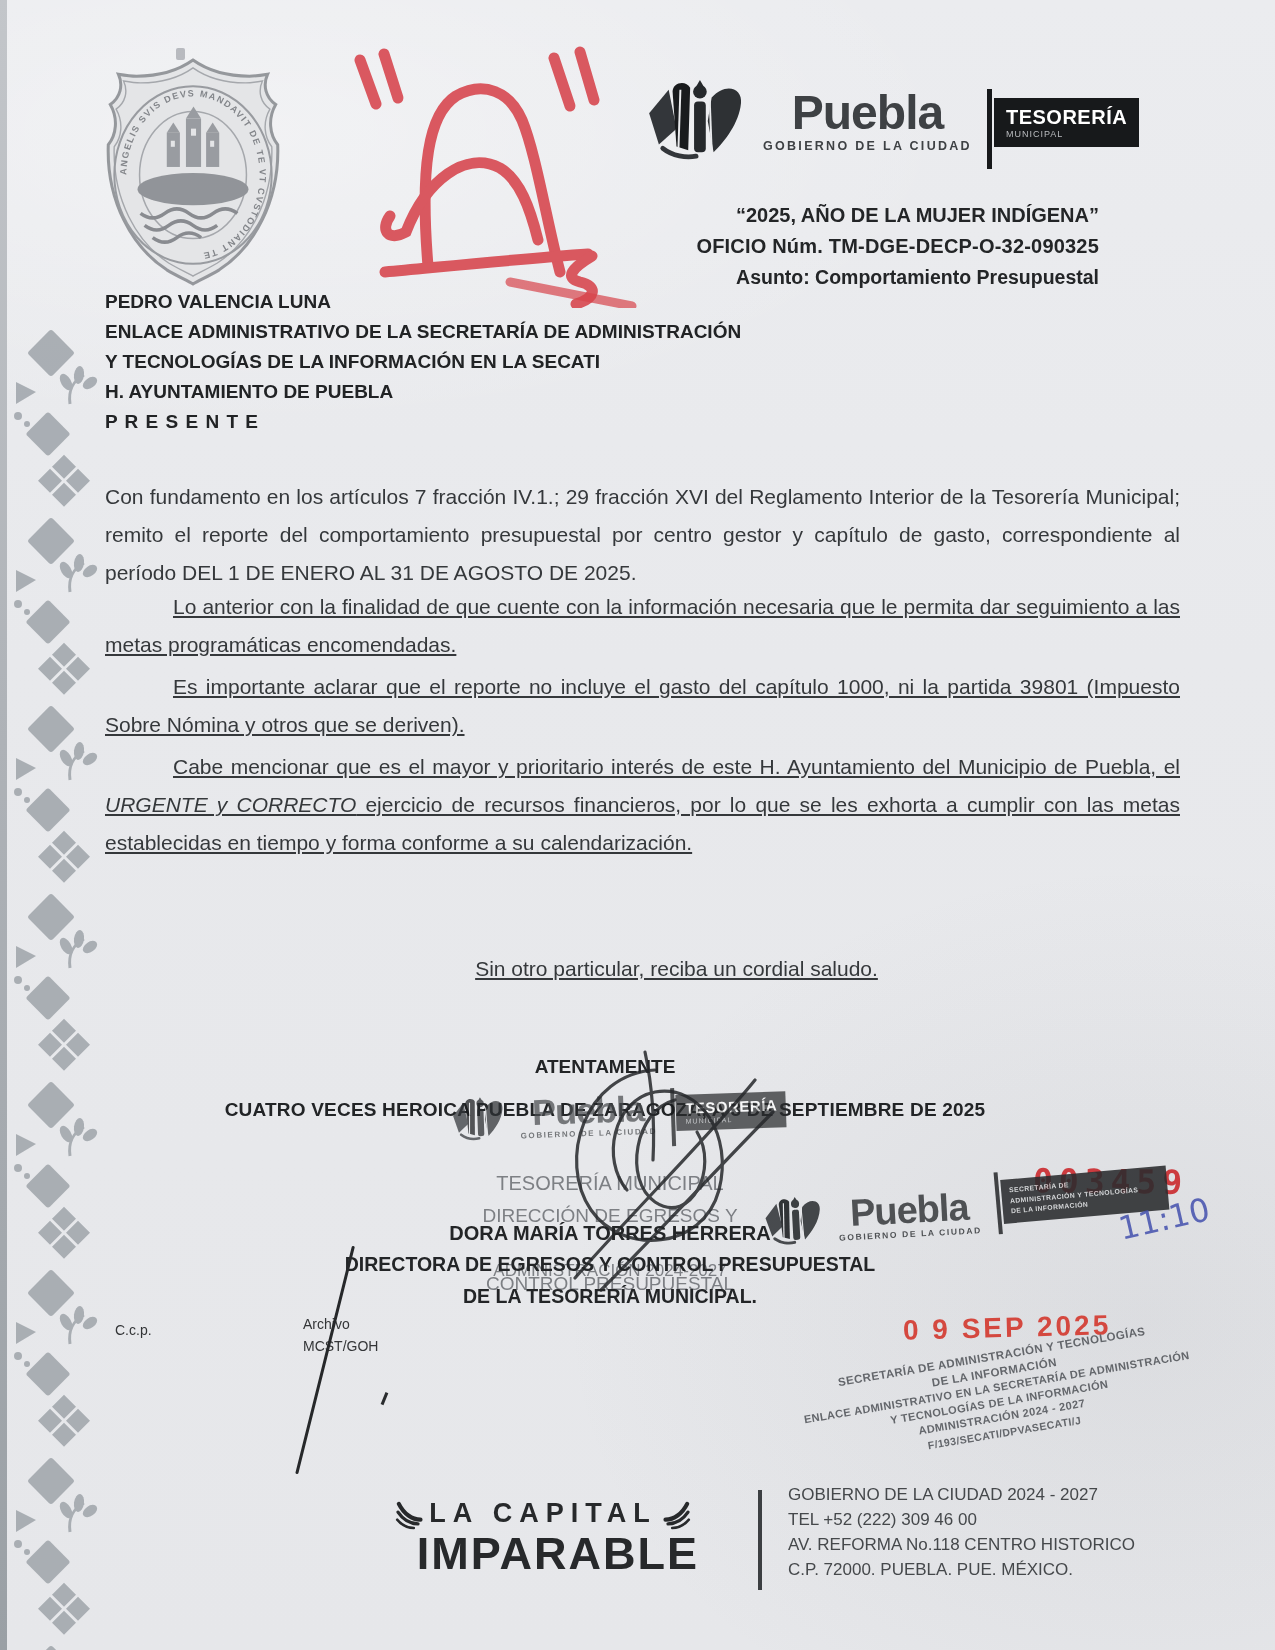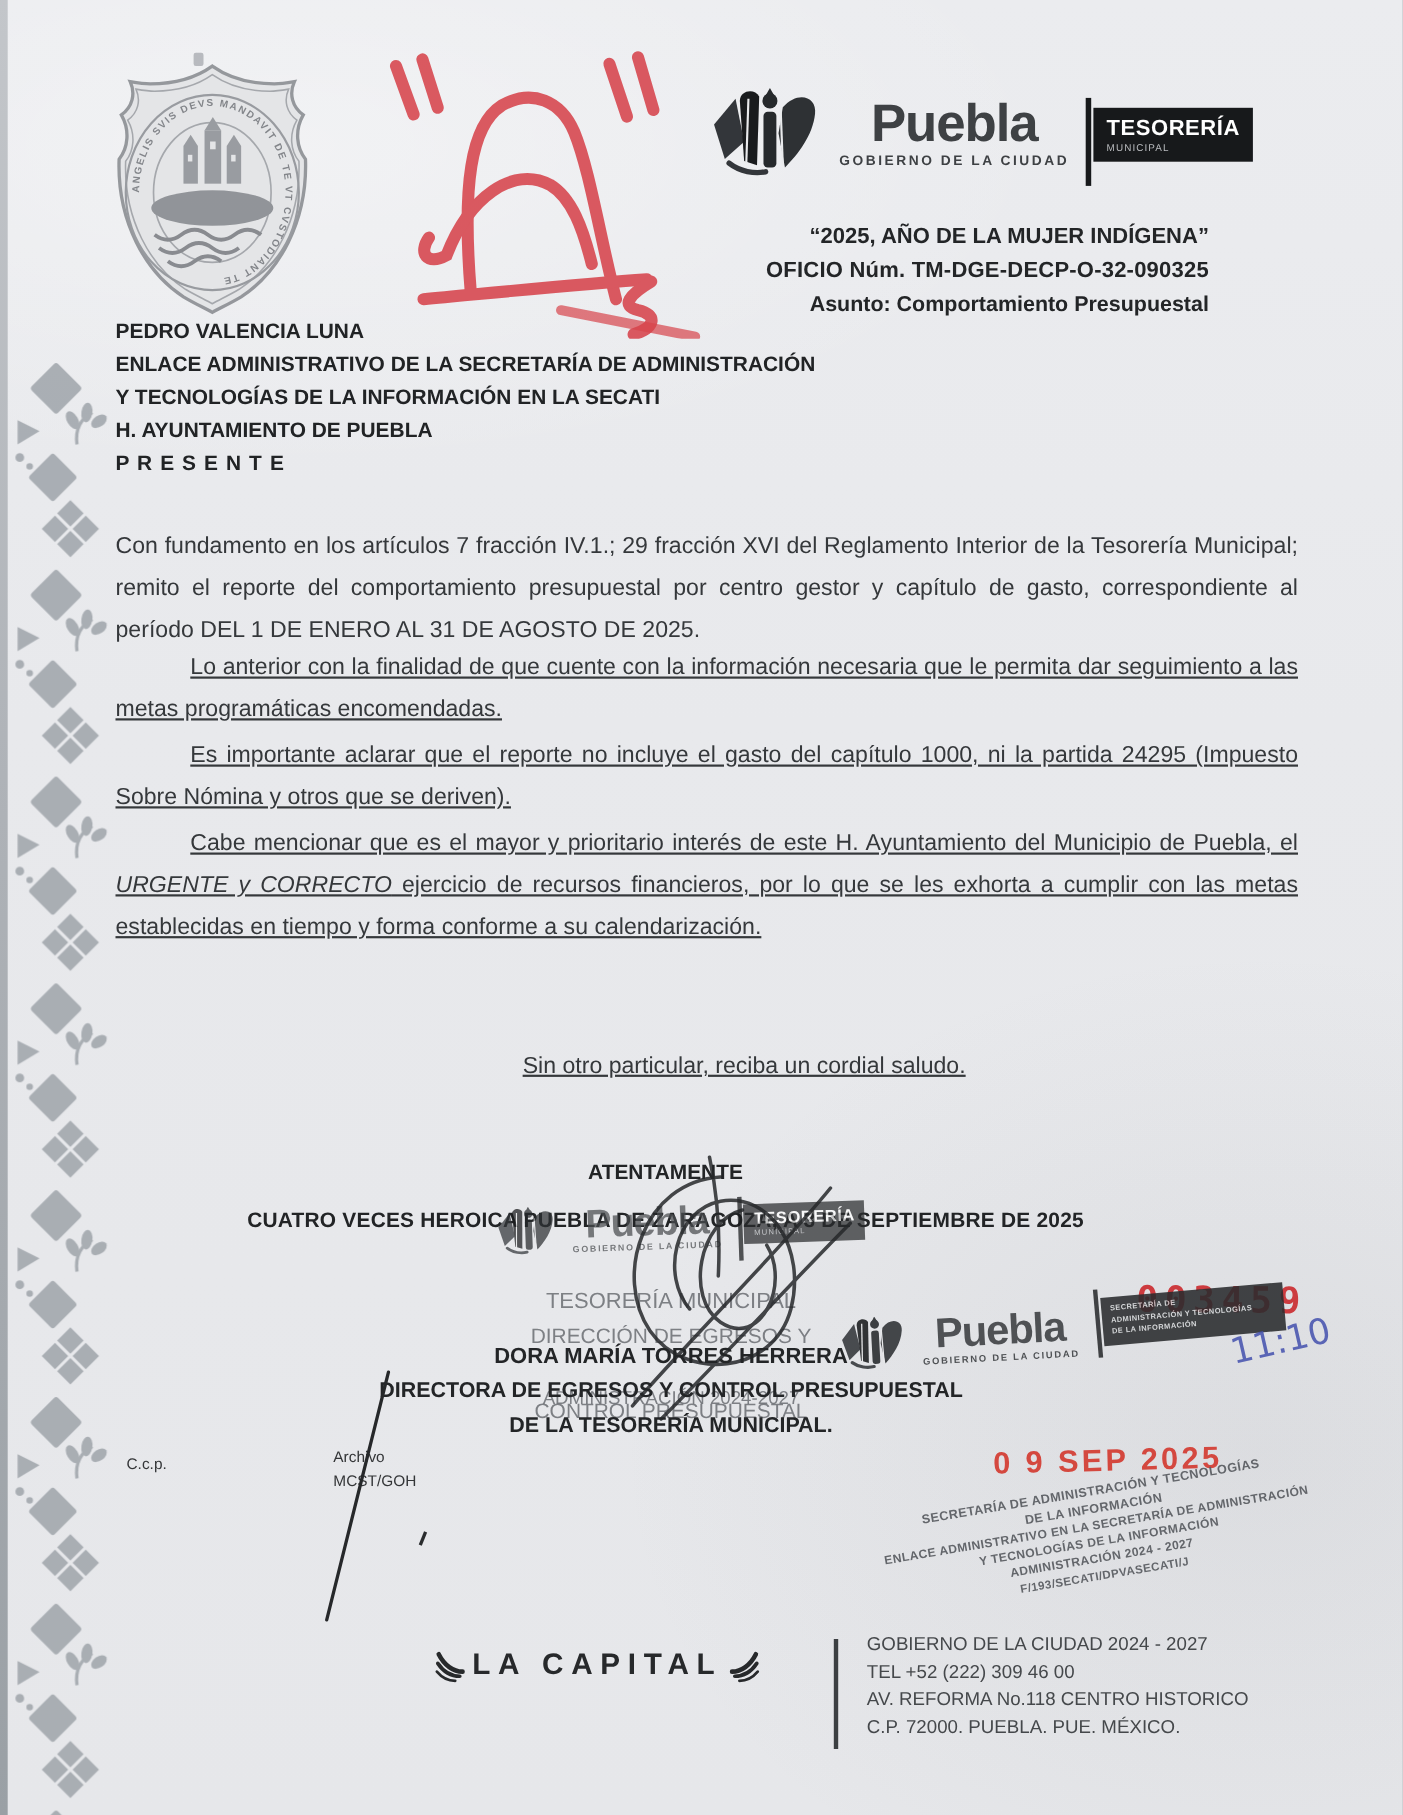--- a/index.html
+++ b/index.html
@@ -225,21 +225,21 @@
   <div class="abs recipient">
     <div>PEDRO VALENCIA LUNA</div>
     <div>ENLACE ADMINISTRATIVO DE LA SECRETARÍA DE ADMINISTRACIÓN</div>
     <div>Y TECNOLOGÍAS DE LA INFORMACIÓN EN LA SECATI</div>
     <div>H. AYUNTAMIENTO DE PUEBLA</div>
     <div class="sp">P R E S E N T E</div>
   </div>
 
   <div class="abs para" style="top:478px">Con fundamento en los artículos 7 fracción IV.1.; 29 fracción XVI del Reglamento Interior de la Tesorería Municipal; remito el reporte del comportamiento presupuestal por centro gestor y capítulo de gasto, correspondiente al período DEL 1 DE ENERO AL 31 DE AGOSTO DE 2025.</div>
   <div class="abs para ind" style="top:588px">Lo anterior con la finalidad de que cuente con la información necesaria que le permita dar seguimiento a las metas programáticas encomendadas.</div>
-  <div class="abs para ind" style="top:668px">Es importante aclarar que el reporte no incluye el gasto del capítulo 1000, ni la partida 24295 (Impuesto Sobre Nómina y otros que se deriven).</div>
+  <div class="abs para ind" style="top:668px">Es importante aclarar que el reporte no incluye el gasto del capítulo 1000, ni la partida 39801 (Impuesto Sobre Nómina y otros que se deriven).</div>
   <div class="abs para ind" style="top:748px"><span>Cabe mencionar que es el mayor y prioritario interés de este H. Ayuntamiento del Municipio de Puebla, el </span><span class="it">URGENTE y CORRECTO</span><span> ejercicio de recursos financieros, por lo que se les exhorta a cumplir con las metas establecidas en tiempo y forma conforme a su calendarización.</span></div>
   <div class="abs para ind p5" style="top:950px">Sin otro particular, reciba un cordial saludo.</div>
 
   <div class="abs center-line atent">ATENTAMENTE</div>
   <div class="abs center-line pdate">CUATRO VECES HEROICA PUEBLA DE ZARAGOZA, A 3 DE SEPTIEMBRE DE 2025</div>
 
   <div class="abs logo-row stamp-mid">
     <svg width="58" height="46" viewBox="0 0 110 86">
         <use href="#pueblaIcon"></use>
       </svg>
@@ -320,20 +320,21 @@
       </svg>
       <span class="b1">LA CAPITAL</span>
       <svg width="30" height="34" viewBox="0 0 36 40">
         <g fill="none" stroke="#27292b" stroke-linecap="round">
           <path d="M3,28 C13,28 23,21 29,9" stroke-width="5"></path>
           <path d="M6,33 C16,33 24,28 30,19" stroke-width="4"></path>
           <path d="M11,38 C19,38 26,34 31,28" stroke-width="3"></path>
         </g>
       </svg>
     </div>
+    <div class="b2">IMPARABLE</div>
   </div>
 
   <div class="abs divider"></div>
 
   <div class="abs address">
     <div>GOBIERNO DE LA CIUDAD 2024 - 2027</div>
     <div>TEL +52 (222) 309 46 00</div>
     <div>AV. REFORMA No.118 CENTRO HISTORICO</div>
     <div>C.P. 72000. PUEBLA. PUE. MÉXICO.</div>
   </div>

